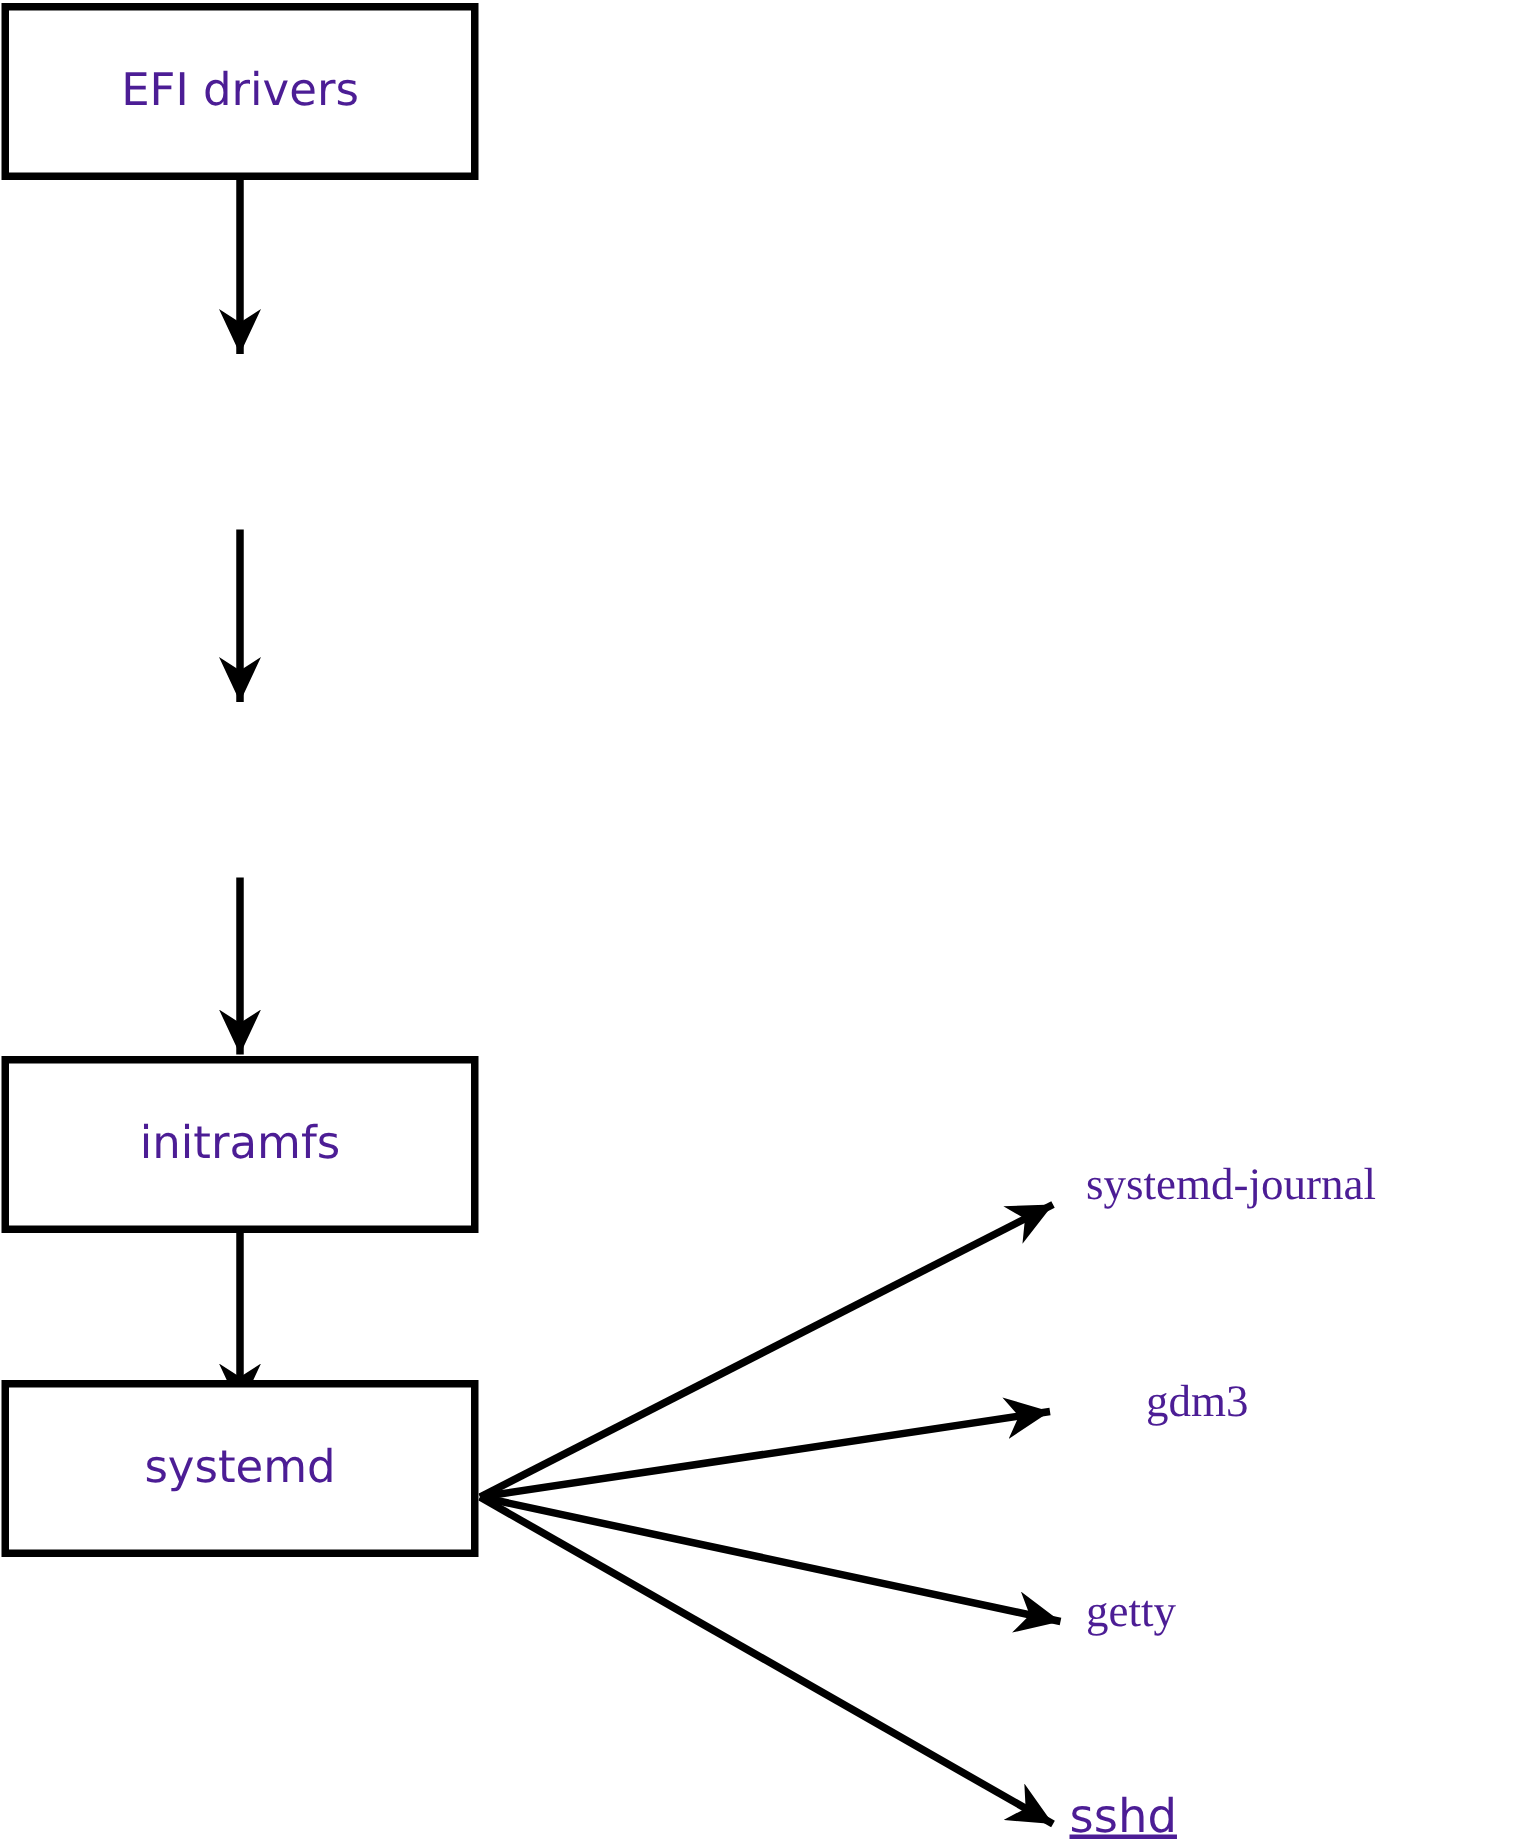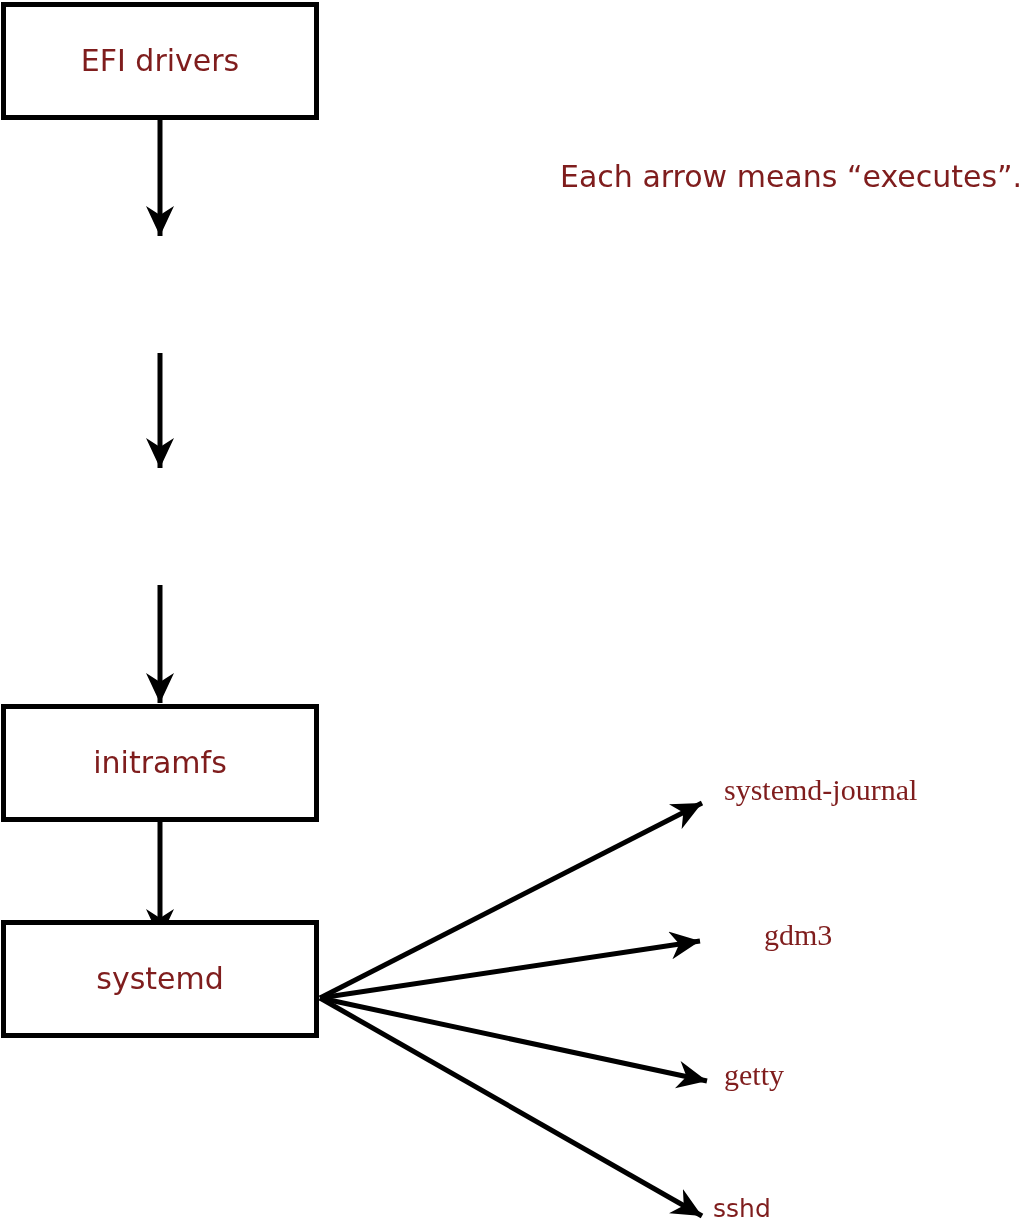--- a/index.html
+++ b/index.html
@@ -5,21 +5,21 @@
   html, body {
     margin: 0;
     padding: 0;
     background: #ffffff;
   }
   .stage {
     position: relative;
     width: 1023px;
     height: 1230px;
     background: #ffffff;
-    color: #7f1d1d;
+    color: #4c1d95;
     font-family: "DejaVu Sans", sans-serif;
     overflow: hidden;
   }
   .flow-box {
     position: absolute;
     left: 1px;
     width: 318px;
     height: 118px;
     box-sizing: border-box;
     border: 5px solid #000000;
@@ -68,21 +68,22 @@
     line-height: 1;
     white-space: nowrap;
   }
   .proc-journal { left: 724px; top: 775px; }
   .proc-gdm3    { left: 724px; top: 920px; margin-left: 40px; }
   .proc-getty   { left: 724px; top: 1060px; }
   .proc-sshd {
     left: 713px;
     top: 1196px;
     font-family: "DejaVu Sans", sans-serif;
-    font-size: 25px;
+    font-size: 31px;
+    text-decoration: underline;
   }
 </style>
 </head>
 <body>
 
 <div class="stage">
 
   <svg class="arrow-layer" viewBox="0 0 1023 1230" xmlns="http://www.w3.org/2000/svg" aria-hidden="true">
     <defs>
       <marker id="stealth-head" viewBox="0 0 30 28" refX="30" refY="14" markerWidth="30" markerHeight="28" orient="auto" markerUnits="userSpaceOnUse">
@@ -104,20 +105,19 @@
   <div class="flow-box box-efi">
     <span class="box-label">EFI drivers</span>
   </div>
   <div class="flow-box box-initramfs">
     <span class="box-label">initramfs</span>
   </div>
   <div class="flow-box box-systemd">
     <span class="box-label">systemd</span>
   </div>
 
-  <div class="caption">Each arrow means “executes”.</div>
 
   <div class="proc-label proc-journal">systemd-journal</div>
   <div class="proc-label proc-gdm3">gdm3</div>
   <div class="proc-label proc-getty">getty</div>
   <div class="proc-label proc-sshd">sshd</div>
 
 </div>
 
 </body></html>

